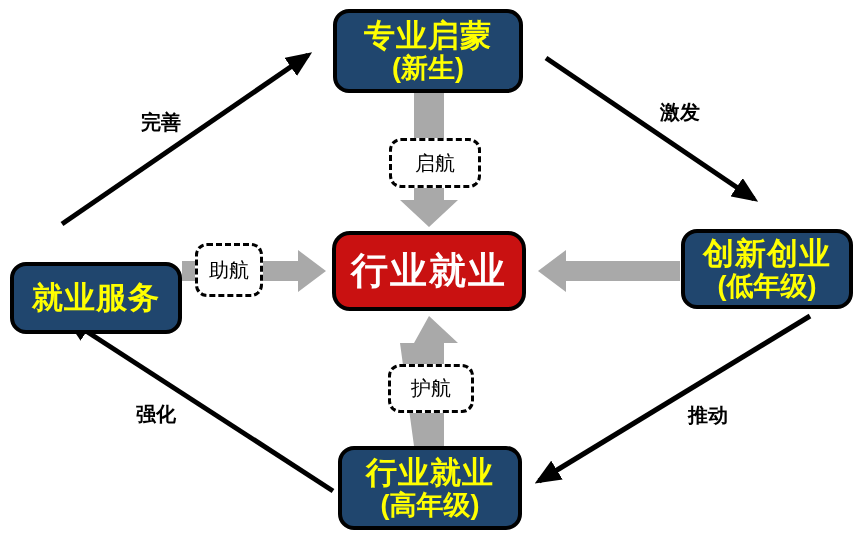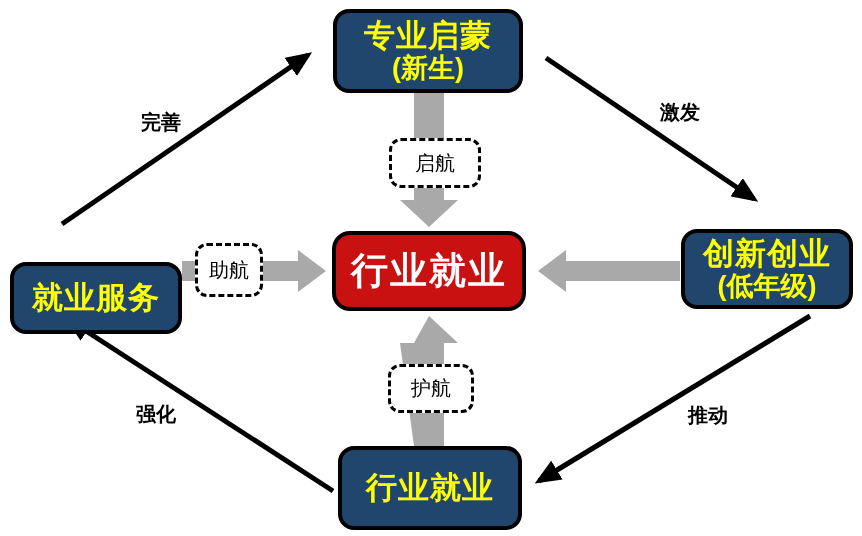--- a/index.html
+++ b/index.html
@@ -117,20 +117,21 @@
     <div class="subtitle">(新生)</div>
   </div>
 
   <div class="node" id="node-right">
     <div class="title">创新创业</div>
     <div class="subtitle">(低年级)</div>
   </div>
 
   <div class="node" id="node-bottom">
     <div class="title">行业就业</div>
+    <div class="subtitle">(高年级)</div>
   </div>
 
   <div class="node" id="node-left">
     <div class="title">就业服务</div>
   </div>
 
   <div class="node center" id="node-center">
     <div class="title">行业就业</div>
   </div>
 

